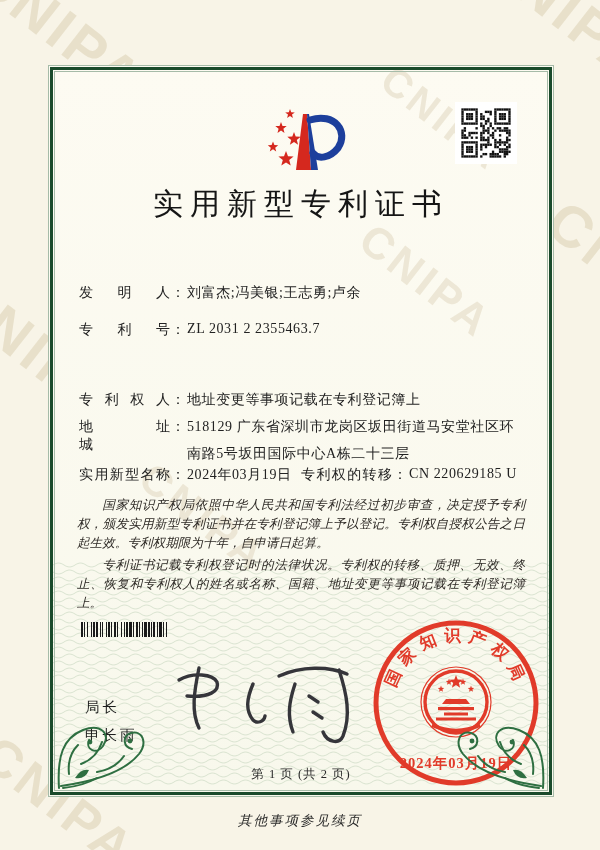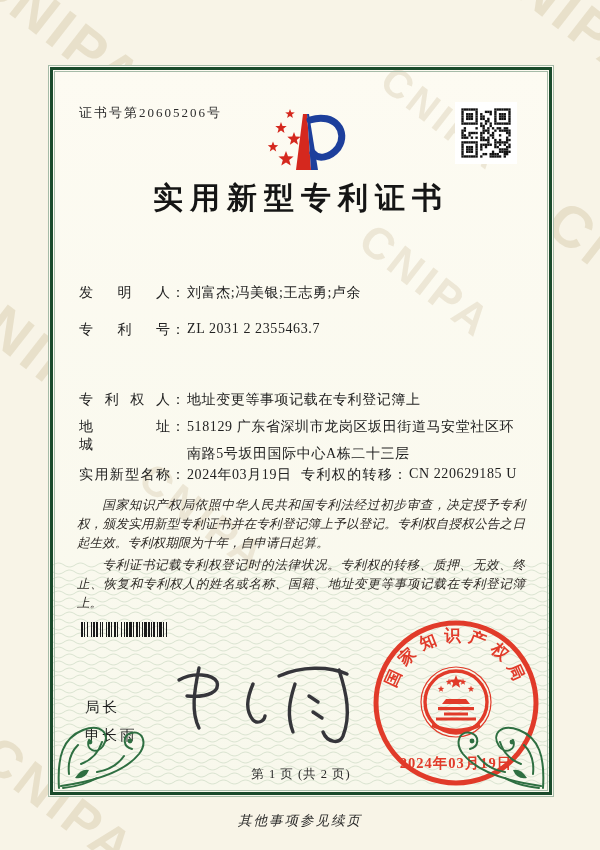--- a/index.html
+++ b/index.html
@@ -17,22 +17,22 @@
   .cert{position:absolute;left:48px;top:65px;width:504px;height:730px;
         border:1px solid #a6bba8;background:linear-gradient(#fdfbf2,#f8f8ec);z-index:1;}
   .b2{position:absolute;inset:1px;border:3px solid #1a4a2b;pointer-events:none;z-index:2;}
   .b3{position:absolute;inset:5px;border:1px solid #a6bba8;pointer-events:none;z-index:2;}
   .cert .content{position:absolute;inset:0;z-index:1;}
 
   .cert-no{position:absolute;left:30px;top:38px;font-size:13px;letter-spacing:2px;color:#2c2c2c;}
   .logo{position:absolute;left:204px;top:36px;width:96px;height:80px;}
   .qr{position:absolute;left:406px;top:36px;width:62px;height:62px;background:#fff;
       display:flex;align-items:center;justify-content:center;}
-  .title{position:absolute;left:0;top:112px;width:100%;text-align:center;
-         font-size:30px;font-weight:bold;letter-spacing:7px;color:#151515;}
+  .title{position:absolute;left:0;top:118px;width:100%;text-align:center;
+         font-size:30px;font-weight:normal;letter-spacing:7px;color:#151515;}
 
   .frow{position:absolute;left:30px;right:28px;height:20px;font-size:14px;color:#222;}
   .flabel{display:inline-block;width:92px;text-align:justify;text-align-last:justify;
           vertical-align:top;letter-spacing:1px;}
   .fcolon{display:inline-block;width:16px;vertical-align:top;}
   .fvalue{letter-spacing:.6px;}
   .addr2{position:absolute;left:138px;font-size:14px;color:#222;letter-spacing:.6px;}
   .grant2{position:absolute;left:222px;top:0;white-space:nowrap;}
 
   .paras{position:absolute;left:28px;right:28px;top:430px;font-size:12.6px;line-height:19px;
@@ -107,21 +107,20 @@
         <path d="M0 178 c 4 2.6, 7 2.6, 11 0 c 4 -2.6, 7 -2.6, 11 0 c 4 2.6, 7 2.6, 11 0 c 4 -2.6, 7 -2.6, 11 0 c 4 2.6, 7 2.6, 11 0 c 4 -2.6, 7 -2.6, 11 0 c 4 2.6, 7 2.6, 11 0 c 4 -2.6, 7 -2.6, 11 0 c 4 2.6, 7 2.6, 11 0 c 4 -2.6, 7 -2.6, 11 0 c 4 2.6, 7 2.6, 11 0 c 4 -2.6, 7 -2.6, 11 0 c 4 2.6, 7 2.6, 11 0 c 4 -2.6, 7 -2.6, 11 0 c 4 2.6, 7 2.6, 11 0 c 4 -2.6, 7 -2.6, 11 0 c 4 2.6, 7 2.6, 11 0 c 4 -2.6, 7 -2.6, 11 0 c 4 2.6, 7 2.6, 11 0 c 4 -2.6, 7 -2.6, 11 0 c 4 2.6, 7 2.6, 11 0 c 4 -2.6, 7 -2.6, 11 0 c 4 2.6, 7 2.6, 11 0 c 4 -2.6, 7 -2.6, 11 0 c 4 2.6, 7 2.6, 11 0 c 4 -2.6, 7 -2.6, 11 0 c 4 2.6, 7 2.6, 11 0 c 4 -2.6, 7 -2.6, 11 0 c 4 2.6, 7 2.6, 11 0 c 4 -2.6, 7 -2.6, 11 0 c 4 2.6, 7 2.6, 11 0 c 4 -2.6, 7 -2.6, 11 0 c 4 2.6, 7 2.6, 11 0 c 4 -2.6, 7 -2.6, 11 0 c 4 2.6, 7 2.6, 11 0 c 4 -2.6, 7 -2.6, 11 0 c 4 2.6, 7 2.6, 11 0 c 4 -2.6, 7 -2.6, 11 0 c 4 2.6, 7 2.6, 11 0 c 4 -2.6, 7 -2.6, 11 0 c 4 2.6, 7 2.6, 11 0 c 4 -2.6, 7 -2.6, 11 0 c 4 2.6, 7 2.6, 11 0 c 4 -2.6, 7 -2.6, 11 0 c 4 2.6, 7 2.6, 11 0 c 4 -2.6, 7 -2.6, 11 0" fill="none" stroke="#b7cdb2" stroke-width="0.9" opacity="0.55"></path>
         <path d="M0 185 c 4 -2.6, 7 -2.6, 11 0 c 4 2.6, 7 2.6, 11 0 c 4 -2.6, 7 -2.6, 11 0 c 4 2.6, 7 2.6, 11 0 c 4 -2.6, 7 -2.6, 11 0 c 4 2.6, 7 2.6, 11 0 c 4 -2.6, 7 -2.6, 11 0 c 4 2.6, 7 2.6, 11 0 c 4 -2.6, 7 -2.6, 11 0 c 4 2.6, 7 2.6, 11 0 c 4 -2.6, 7 -2.6, 11 0 c 4 2.6, 7 2.6, 11 0 c 4 -2.6, 7 -2.6, 11 0 c 4 2.6, 7 2.6, 11 0 c 4 -2.6, 7 -2.6, 11 0 c 4 2.6, 7 2.6, 11 0 c 4 -2.6, 7 -2.6, 11 0 c 4 2.6, 7 2.6, 11 0 c 4 -2.6, 7 -2.6, 11 0 c 4 2.6, 7 2.6, 11 0 c 4 -2.6, 7 -2.6, 11 0 c 4 2.6, 7 2.6, 11 0 c 4 -2.6, 7 -2.6, 11 0 c 4 2.6, 7 2.6, 11 0 c 4 -2.6, 7 -2.6, 11 0 c 4 2.6, 7 2.6, 11 0 c 4 -2.6, 7 -2.6, 11 0 c 4 2.6, 7 2.6, 11 0 c 4 -2.6, 7 -2.6, 11 0 c 4 2.6, 7 2.6, 11 0 c 4 -2.6, 7 -2.6, 11 0 c 4 2.6, 7 2.6, 11 0 c 4 -2.6, 7 -2.6, 11 0 c 4 2.6, 7 2.6, 11 0 c 4 -2.6, 7 -2.6, 11 0 c 4 2.6, 7 2.6, 11 0 c 4 -2.6, 7 -2.6, 11 0 c 4 2.6, 7 2.6, 11 0 c 4 -2.6, 7 -2.6, 11 0 c 4 2.6, 7 2.6, 11 0 c 4 -2.6, 7 -2.6, 11 0 c 4 2.6, 7 2.6, 11 0 c 4 -2.6, 7 -2.6, 11 0 c 4 2.6, 7 2.6, 11 0 c 4 -2.6, 7 -2.6, 11 0 c 4 2.6, 7 2.6, 11 0" fill="none" stroke="#b7cdb2" stroke-width="0.9" opacity="0.55"></path>
         <path d="M0 192 c 4 2.6, 7 2.6, 11 0 c 4 -2.6, 7 -2.6, 11 0 c 4 2.6, 7 2.6, 11 0 c 4 -2.6, 7 -2.6, 11 0 c 4 2.6, 7 2.6, 11 0 c 4 -2.6, 7 -2.6, 11 0 c 4 2.6, 7 2.6, 11 0 c 4 -2.6, 7 -2.6, 11 0 c 4 2.6, 7 2.6, 11 0 c 4 -2.6, 7 -2.6, 11 0 c 4 2.6, 7 2.6, 11 0 c 4 -2.6, 7 -2.6, 11 0 c 4 2.6, 7 2.6, 11 0 c 4 -2.6, 7 -2.6, 11 0 c 4 2.6, 7 2.6, 11 0 c 4 -2.6, 7 -2.6, 11 0 c 4 2.6, 7 2.6, 11 0 c 4 -2.6, 7 -2.6, 11 0 c 4 2.6, 7 2.6, 11 0 c 4 -2.6, 7 -2.6, 11 0 c 4 2.6, 7 2.6, 11 0 c 4 -2.6, 7 -2.6, 11 0 c 4 2.6, 7 2.6, 11 0 c 4 -2.6, 7 -2.6, 11 0 c 4 2.6, 7 2.6, 11 0 c 4 -2.6, 7 -2.6, 11 0 c 4 2.6, 7 2.6, 11 0 c 4 -2.6, 7 -2.6, 11 0 c 4 2.6, 7 2.6, 11 0 c 4 -2.6, 7 -2.6, 11 0 c 4 2.6, 7 2.6, 11 0 c 4 -2.6, 7 -2.6, 11 0 c 4 2.6, 7 2.6, 11 0 c 4 -2.6, 7 -2.6, 11 0 c 4 2.6, 7 2.6, 11 0 c 4 -2.6, 7 -2.6, 11 0 c 4 2.6, 7 2.6, 11 0 c 4 -2.6, 7 -2.6, 11 0 c 4 2.6, 7 2.6, 11 0 c 4 -2.6, 7 -2.6, 11 0 c 4 2.6, 7 2.6, 11 0 c 4 -2.6, 7 -2.6, 11 0 c 4 2.6, 7 2.6, 11 0 c 4 -2.6, 7 -2.6, 11 0 c 4 2.6, 7 2.6, 11 0 c 4 -2.6, 7 -2.6, 11 0" fill="none" stroke="#b7cdb2" stroke-width="0.9" opacity="0.55"></path>
         <path d="M0 199 c 4 -2.6, 7 -2.6, 11 0 c 4 2.6, 7 2.6, 11 0 c 4 -2.6, 7 -2.6, 11 0 c 4 2.6, 7 2.6, 11 0 c 4 -2.6, 7 -2.6, 11 0 c 4 2.6, 7 2.6, 11 0 c 4 -2.6, 7 -2.6, 11 0 c 4 2.6, 7 2.6, 11 0 c 4 -2.6, 7 -2.6, 11 0 c 4 2.6, 7 2.6, 11 0 c 4 -2.6, 7 -2.6, 11 0 c 4 2.6, 7 2.6, 11 0 c 4 -2.6, 7 -2.6, 11 0 c 4 2.6, 7 2.6, 11 0 c 4 -2.6, 7 -2.6, 11 0 c 4 2.6, 7 2.6, 11 0 c 4 -2.6, 7 -2.6, 11 0 c 4 2.6, 7 2.6, 11 0 c 4 -2.6, 7 -2.6, 11 0 c 4 2.6, 7 2.6, 11 0 c 4 -2.6, 7 -2.6, 11 0 c 4 2.6, 7 2.6, 11 0 c 4 -2.6, 7 -2.6, 11 0 c 4 2.6, 7 2.6, 11 0 c 4 -2.6, 7 -2.6, 11 0 c 4 2.6, 7 2.6, 11 0 c 4 -2.6, 7 -2.6, 11 0 c 4 2.6, 7 2.6, 11 0 c 4 -2.6, 7 -2.6, 11 0 c 4 2.6, 7 2.6, 11 0 c 4 -2.6, 7 -2.6, 11 0 c 4 2.6, 7 2.6, 11 0 c 4 -2.6, 7 -2.6, 11 0 c 4 2.6, 7 2.6, 11 0 c 4 -2.6, 7 -2.6, 11 0 c 4 2.6, 7 2.6, 11 0 c 4 -2.6, 7 -2.6, 11 0 c 4 2.6, 7 2.6, 11 0 c 4 -2.6, 7 -2.6, 11 0 c 4 2.6, 7 2.6, 11 0 c 4 -2.6, 7 -2.6, 11 0 c 4 2.6, 7 2.6, 11 0 c 4 -2.6, 7 -2.6, 11 0 c 4 2.6, 7 2.6, 11 0 c 4 -2.6, 7 -2.6, 11 0 c 4 2.6, 7 2.6, 11 0" fill="none" stroke="#b7cdb2" stroke-width="0.9" opacity="0.55"></path>
         <path d="M0 206 c 4 2.6, 7 2.6, 11 0 c 4 -2.6, 7 -2.6, 11 0 c 4 2.6, 7 2.6, 11 0 c 4 -2.6, 7 -2.6, 11 0 c 4 2.6, 7 2.6, 11 0 c 4 -2.6, 7 -2.6, 11 0 c 4 2.6, 7 2.6, 11 0 c 4 -2.6, 7 -2.6, 11 0 c 4 2.6, 7 2.6, 11 0 c 4 -2.6, 7 -2.6, 11 0 c 4 2.6, 7 2.6, 11 0 c 4 -2.6, 7 -2.6, 11 0 c 4 2.6, 7 2.6, 11 0 c 4 -2.6, 7 -2.6, 11 0 c 4 2.6, 7 2.6, 11 0 c 4 -2.6, 7 -2.6, 11 0 c 4 2.6, 7 2.6, 11 0 c 4 -2.6, 7 -2.6, 11 0 c 4 2.6, 7 2.6, 11 0 c 4 -2.6, 7 -2.6, 11 0 c 4 2.6, 7 2.6, 11 0 c 4 -2.6, 7 -2.6, 11 0 c 4 2.6, 7 2.6, 11 0 c 4 -2.6, 7 -2.6, 11 0 c 4 2.6, 7 2.6, 11 0 c 4 -2.6, 7 -2.6, 11 0 c 4 2.6, 7 2.6, 11 0 c 4 -2.6, 7 -2.6, 11 0 c 4 2.6, 7 2.6, 11 0 c 4 -2.6, 7 -2.6, 11 0 c 4 2.6, 7 2.6, 11 0 c 4 -2.6, 7 -2.6, 11 0 c 4 2.6, 7 2.6, 11 0 c 4 -2.6, 7 -2.6, 11 0 c 4 2.6, 7 2.6, 11 0 c 4 -2.6, 7 -2.6, 11 0 c 4 2.6, 7 2.6, 11 0 c 4 -2.6, 7 -2.6, 11 0 c 4 2.6, 7 2.6, 11 0 c 4 -2.6, 7 -2.6, 11 0 c 4 2.6, 7 2.6, 11 0 c 4 -2.6, 7 -2.6, 11 0 c 4 2.6, 7 2.6, 11 0 c 4 -2.6, 7 -2.6, 11 0 c 4 2.6, 7 2.6, 11 0 c 4 -2.6, 7 -2.6, 11 0" fill="none" stroke="#b7cdb2" stroke-width="0.9" opacity="0.55"></path>
         <path d="M0 213 c 4 -2.6, 7 -2.6, 11 0 c 4 2.6, 7 2.6, 11 0 c 4 -2.6, 7 -2.6, 11 0 c 4 2.6, 7 2.6, 11 0 c 4 -2.6, 7 -2.6, 11 0 c 4 2.6, 7 2.6, 11 0 c 4 -2.6, 7 -2.6, 11 0 c 4 2.6, 7 2.6, 11 0 c 4 -2.6, 7 -2.6, 11 0 c 4 2.6, 7 2.6, 11 0 c 4 -2.6, 7 -2.6, 11 0 c 4 2.6, 7 2.6, 11 0 c 4 -2.6, 7 -2.6, 11 0 c 4 2.6, 7 2.6, 11 0 c 4 -2.6, 7 -2.6, 11 0 c 4 2.6, 7 2.6, 11 0 c 4 -2.6, 7 -2.6, 11 0 c 4 2.6, 7 2.6, 11 0 c 4 -2.6, 7 -2.6, 11 0 c 4 2.6, 7 2.6, 11 0 c 4 -2.6, 7 -2.6, 11 0 c 4 2.6, 7 2.6, 11 0 c 4 -2.6, 7 -2.6, 11 0 c 4 2.6, 7 2.6, 11 0 c 4 -2.6, 7 -2.6, 11 0 c 4 2.6, 7 2.6, 11 0 c 4 -2.6, 7 -2.6, 11 0 c 4 2.6, 7 2.6, 11 0 c 4 -2.6, 7 -2.6, 11 0 c 4 2.6, 7 2.6, 11 0 c 4 -2.6, 7 -2.6, 11 0 c 4 2.6, 7 2.6, 11 0 c 4 -2.6, 7 -2.6, 11 0 c 4 2.6, 7 2.6, 11 0 c 4 -2.6, 7 -2.6, 11 0 c 4 2.6, 7 2.6, 11 0 c 4 -2.6, 7 -2.6, 11 0 c 4 2.6, 7 2.6, 11 0 c 4 -2.6, 7 -2.6, 11 0 c 4 2.6, 7 2.6, 11 0 c 4 -2.6, 7 -2.6, 11 0 c 4 2.6, 7 2.6, 11 0 c 4 -2.6, 7 -2.6, 11 0 c 4 2.6, 7 2.6, 11 0 c 4 -2.6, 7 -2.6, 11 0 c 4 2.6, 7 2.6, 11 0" fill="none" stroke="#b7cdb2" stroke-width="0.9" opacity="0.55"></path>
         <path d="M0 220 c 4 2.6, 7 2.6, 11 0 c 4 -2.6, 7 -2.6, 11 0 c 4 2.6, 7 2.6, 11 0 c 4 -2.6, 7 -2.6, 11 0 c 4 2.6, 7 2.6, 11 0 c 4 -2.6, 7 -2.6, 11 0 c 4 2.6, 7 2.6, 11 0 c 4 -2.6, 7 -2.6, 11 0 c 4 2.6, 7 2.6, 11 0 c 4 -2.6, 7 -2.6, 11 0 c 4 2.6, 7 2.6, 11 0 c 4 -2.6, 7 -2.6, 11 0 c 4 2.6, 7 2.6, 11 0 c 4 -2.6, 7 -2.6, 11 0 c 4 2.6, 7 2.6, 11 0 c 4 -2.6, 7 -2.6, 11 0 c 4 2.6, 7 2.6, 11 0 c 4 -2.6, 7 -2.6, 11 0 c 4 2.6, 7 2.6, 11 0 c 4 -2.6, 7 -2.6, 11 0 c 4 2.6, 7 2.6, 11 0 c 4 -2.6, 7 -2.6, 11 0 c 4 2.6, 7 2.6, 11 0 c 4 -2.6, 7 -2.6, 11 0 c 4 2.6, 7 2.6, 11 0 c 4 -2.6, 7 -2.6, 11 0 c 4 2.6, 7 2.6, 11 0 c 4 -2.6, 7 -2.6, 11 0 c 4 2.6, 7 2.6, 11 0 c 4 -2.6, 7 -2.6, 11 0 c 4 2.6, 7 2.6, 11 0 c 4 -2.6, 7 -2.6, 11 0 c 4 2.6, 7 2.6, 11 0 c 4 -2.6, 7 -2.6, 11 0 c 4 2.6, 7 2.6, 11 0 c 4 -2.6, 7 -2.6, 11 0 c 4 2.6, 7 2.6, 11 0 c 4 -2.6, 7 -2.6, 11 0 c 4 2.6, 7 2.6, 11 0 c 4 -2.6, 7 -2.6, 11 0 c 4 2.6, 7 2.6, 11 0 c 4 -2.6, 7 -2.6, 11 0 c 4 2.6, 7 2.6, 11 0 c 4 -2.6, 7 -2.6, 11 0 c 4 2.6, 7 2.6, 11 0 c 4 -2.6, 7 -2.6, 11 0" fill="none" stroke="#b7cdb2" stroke-width="0.9" opacity="0.55"></path>
       </svg>
 
     <div class="content">
-      <div class="cert-no">证书号第20605206号</div>
 
       <svg class="logo" viewBox="0 0 96 80">
         <g id="logo-stars" fill="#d5281e">
             <polygon points="37.0,7.0 38.2,10.3 41.8,10.5 39.0,12.6 39.9,16.0 37.0,14.1 34.1,16.0 35.0,12.6 32.2,10.5 35.8,10.3"></polygon>
             <polygon points="28.0,20.0 29.5,24.0 33.7,24.1 30.4,26.8 31.5,30.9 28.0,28.5 24.5,30.9 25.6,26.8 22.3,24.1 26.5,24.0"></polygon>
             <polygon points="41.0,30.0 42.7,34.6 47.7,34.8 43.8,37.9 45.1,42.7 41.0,39.9 36.9,42.7 38.2,37.9 34.3,34.8 39.3,34.6"></polygon>
             <polygon points="20.0,39.5 21.4,43.1 25.2,43.3 22.2,45.7 23.2,49.4 20.0,47.3 16.8,49.4 17.8,45.7 14.8,43.3 18.6,43.1"></polygon>
             <polygon points="33.0,49.0 35.0,54.3 40.6,54.5 36.2,58.0 37.7,63.5 33.0,60.4 28.3,63.5 29.8,58.0 25.4,54.5 31.0,54.3"></polygon>
           </g>
         <polygon points="50,12 54,12 58,68 43,68" fill="#d5281e"></polygon>

